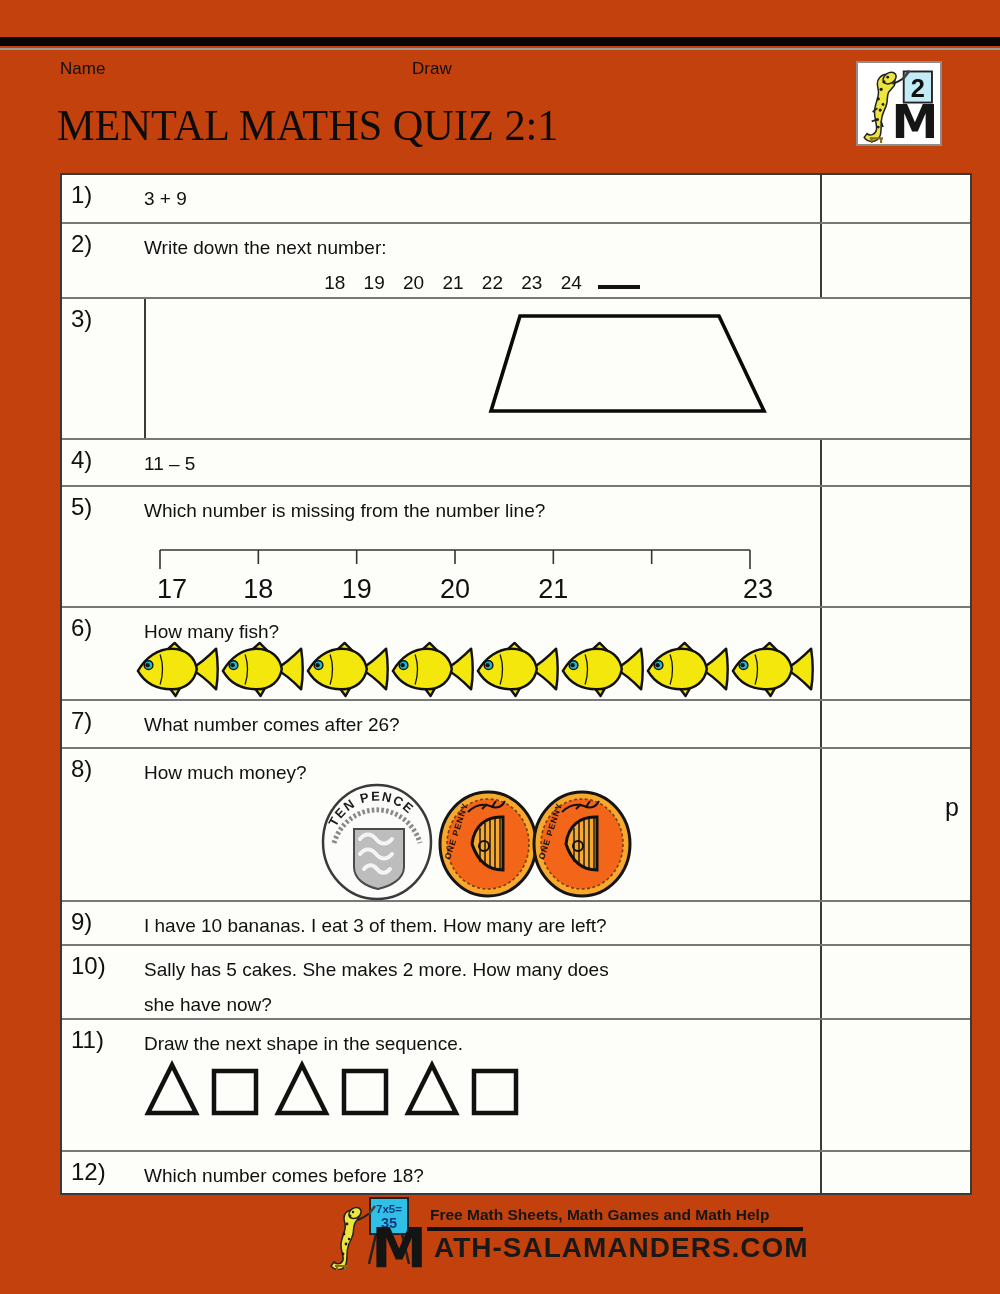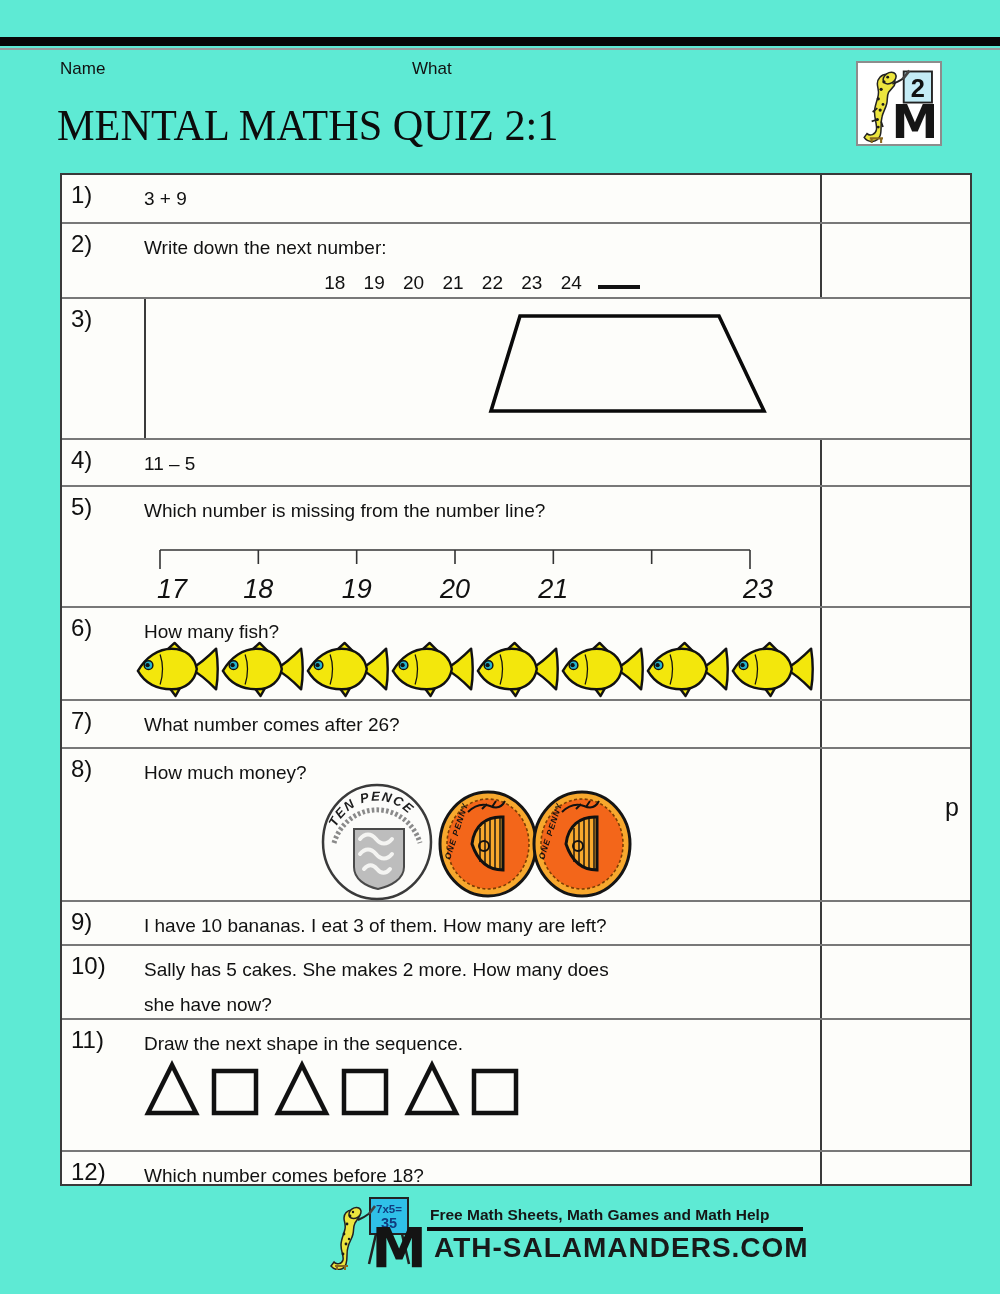--- a/index.html
+++ b/index.html
@@ -1,16 +1,16 @@
 <!DOCTYPE html>
 <html><head>
 <meta charset="utf-8">
 <style>
   html,body{margin:0;padding:0;background:#ffffff;}
-  .page{position:relative;width:1000px;height:1294px;background:#5eead4;
+  .page{position:relative;width:1000px;height:1294px;background:#c2410c;
         font-family:"Liberation Sans",sans-serif;color:#111;overflow:hidden;}
 
   
   .topbar{position:absolute;left:0;top:37px;width:1000px;height:9px;background:#070707;}
   .topbar-sub{position:absolute;left:0;top:48px;width:1000px;height:2px;background:#9a9a9a;}
 
   .name-label{position:absolute;left:60px;top:59px;font-size:17px;}
   .date-label{position:absolute;left:412px;top:59px;font-size:17px;}
   .title{position:absolute;left:57px;top:101px;font-size:45px;line-height:48px;
          font-family:"Liberation Serif",serif;color:#0c0c0c;
@@ -19,31 +19,31 @@
   .logo-box{position:absolute;left:856px;top:61px;width:86px;height:85px;
             border:2px solid #8d8d8d;background:#fff;box-sizing:border-box;}
 
   
   .quiz-table{position:absolute;left:60px;top:173px;width:912px;
               border:2px solid #3a3a3a;box-sizing:border-box;background:#fdfdfa;}
   .row{position:relative;display:flex;border-bottom:2px solid #787878;box-sizing:border-box;}
   .row:last-child{border-bottom:none;}
   .r1{height:49px}.r2{height:75px}.r3{height:141px}.r4{height:47px}
   .r5{height:121px}.r6{height:93px}.r7{height:48px}.r8{height:153px}
-  .r9{height:44px}.r10{height:74px}.r11{height:132px}.r12{height:32px}
+  .r9{height:44px}.r10{height:74px}.r11{height:132px}.r12{height:41px}
   .num{width:73px;flex:none;padding:6px 0 0 9px;font-size:24px;}
   .q{flex:1;padding:6px 0 0 0;font-size:19px;line-height:35px;}
   .q .qline{display:block;}
   .nums{word-spacing:13px;text-align:center;}
   .blank{display:inline-block;width:42px;height:4px;background:#111;margin-left:16px;}
   .bw{font-weight:normal;}
   .ans{width:150px;flex:none;border-left:2px solid #3a3a3a;box-sizing:border-box;position:relative;}
   .p-hint{position:absolute;right:11px;top:44px;font-size:25px;}
 
-  .graphic{position:absolute;font-style:italic;}
+  .graphic{position:absolute;}
   .graphic svg{overflow:visible;display:block;}
   #trapezoid{left:425px;top:13px;}
   #numberline{left:93px;top:54px;}
   #fishrow{left:73px;top:33px;display:flex;}
   #coins{left:258px;top:34px;}
   #shapes{left:84px;top:39px;}
 
   
   .f-logo{position:absolute;left:326px;top:1196px;}
   .f-tagline{position:absolute;left:430px;top:1206px;font-size:15.5px;font-weight:bold;color:#161616;}
@@ -53,21 +53,21 @@
 </style>
 </head>
 <body>
 
 <div class="page">
 
   <div class="topbar"></div>
   <div class="topbar-sub"></div>
 
   <div class="name-label">Name</div>
-  <div class="date-label">What</div>
+  <div class="date-label">Draw</div>
   <div class="title">MENTAL MATHS QUIZ 2:1</div>
 
   <div class="logo-box">
     <svg width="82" height="81" viewBox="0 0 86 86">
       <rect x="48" y="9" width="30" height="33" fill="#c4ecf6" stroke="#222" stroke-width="2"></rect>
       <text x="63" y="36" font-size="27" font-weight="bold" text-anchor="middle" fill="#111">2</text>
       <text x="60" y="80" font-size="50" font-weight="bold" text-anchor="middle" fill="#151515" font-family="DejaVu Sans, sans-serif">M</text>
       <path d="M30,12 C24,12 20,17 20,22 C20,26 22,29 21,34 C20,40 17,46 17,52 C17,60 20,66 19,71 C18,76 12,78 9,75 L6,79 C10,85 20,85 23,77 C25,71 23,64 25,57 C26,52 29,48 30,43 C31,39 30,35 32,31 L38,24 C40,20 38,14 34,12 Z" fill="#ece53e" stroke="#222" stroke-width="1.6"></path>
       <ellipse cx="33" cy="16" rx="7.5" ry="5.5" transform="rotate(-35 33 16)" fill="#ece53e" stroke="#222" stroke-width="1.6"></ellipse>
       <path d="M36,22 C41,21 44,19 48,16" fill="none" stroke="#222" stroke-width="2"></path>

